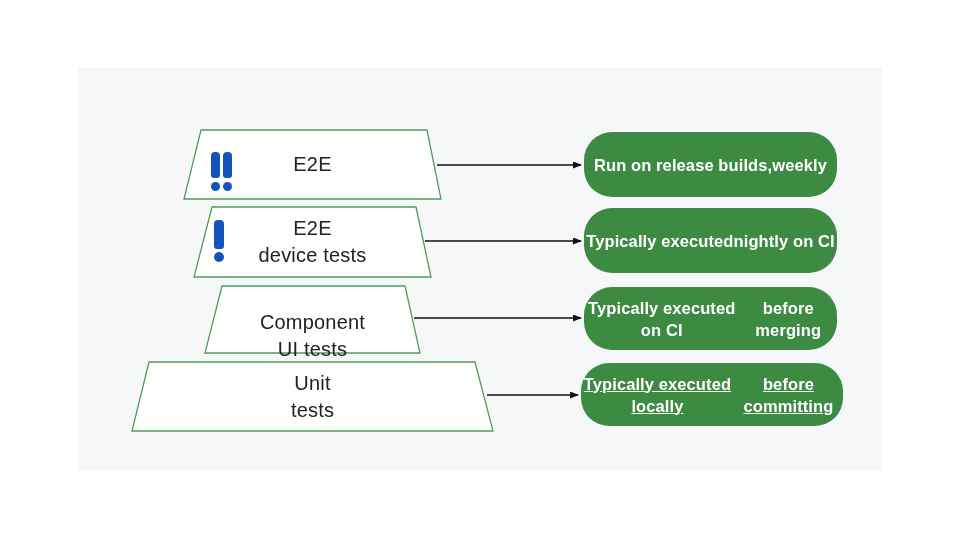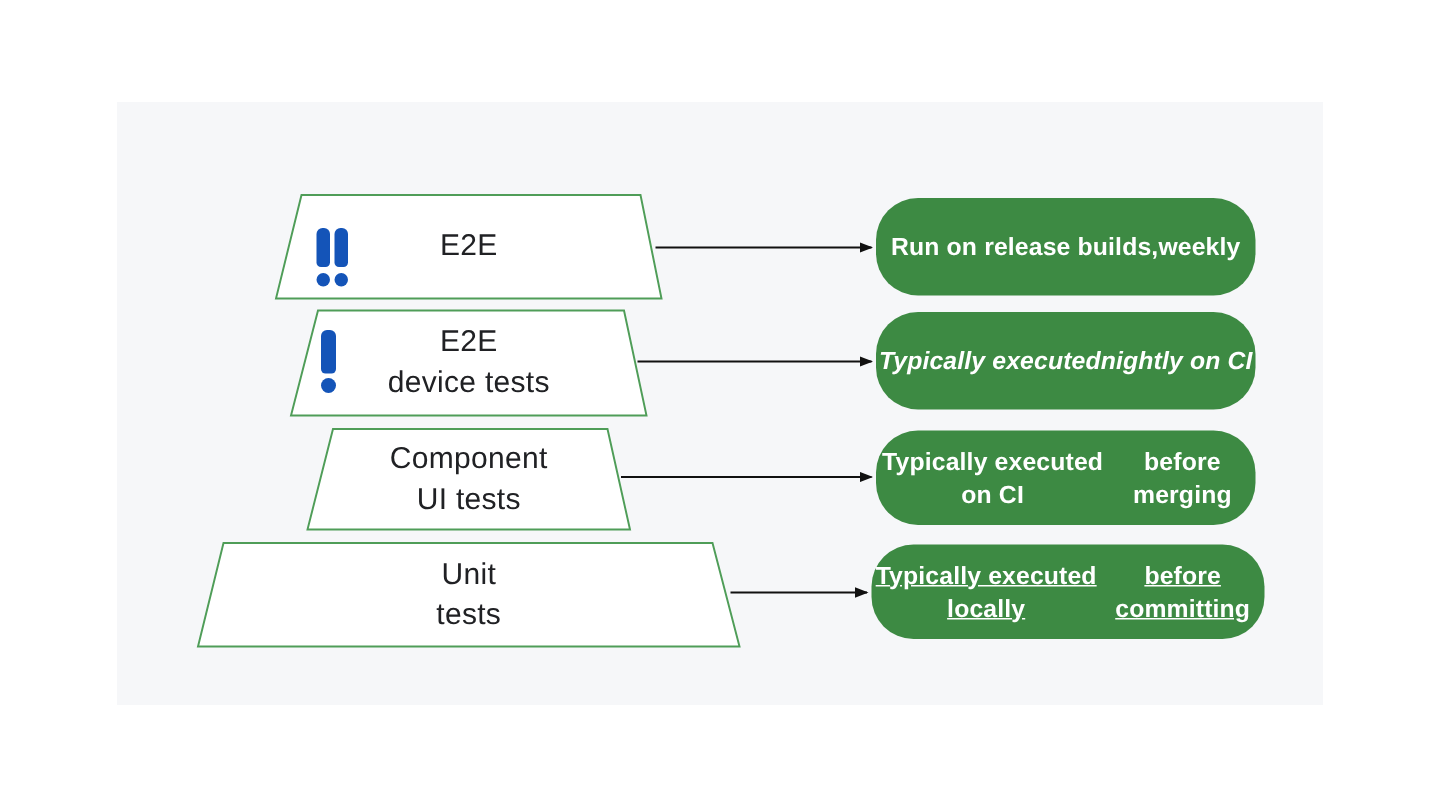--- a/index.html
+++ b/index.html
@@ -56,21 +56,21 @@
     <line class="arrow" x1="487" y1="395" x2="578" y2="395" marker-end="url(#ah)"></line>
   </svg>
 
   <div class="trap-label" style="left:184px;top:130px;width:257px;height:69px;">
     <span>E2E</span>
   </div>
   <div class="trap-label" style="left:194px;top:207px;width:237px;height:70px;">
     <span>E2E</span>
     <span>device tests</span>
   </div>
-  <div class="trap-label" style="left:205px;top:286px;width:215px;height:67px;">
+  <div class="trap-label" style="left:205px;top:302px;width:215px;height:67px;">
     <span>Component</span>
     <span>UI tests</span>
   </div>
   <div class="trap-label" style="left:132px;top:362px;width:361px;height:69px;">
     <span>Unit</span>
     <span>tests</span>
   </div>
 
   <div class="badge" style="left:211px;top:152px;">
     <div class="excl">
@@ -86,21 +86,21 @@
     <div class="excl lg">
       <div class="bar"></div>
       <div class="dot"></div>
     </div>
   </div>
 
   <div class="pill" style="left:584px;top:132px;width:253px;height:65px;">
     <span>Run on release builds,</span>
     <span>weekly</span>
   </div>
-  <div class="pill" style="left:584px;top:208px;width:253px;height:65px;font-style:italic;">
+  <div class="pill" style="left:584px;top:208px;width:253px;height:65px;">
     <span>Typically executed</span>
     <span>nightly on CI</span>
   </div>
   <div class="pill" style="left:584px;top:287px;width:253px;height:63px;">
     <span>Typically executed on CI</span>
     <span>before merging</span>
   </div>
   <div class="pill" style="left:581px;top:363px;width:262px;height:63px;text-decoration:underline;">
     <span>Typically executed locally</span>
     <span>before committing</span>

